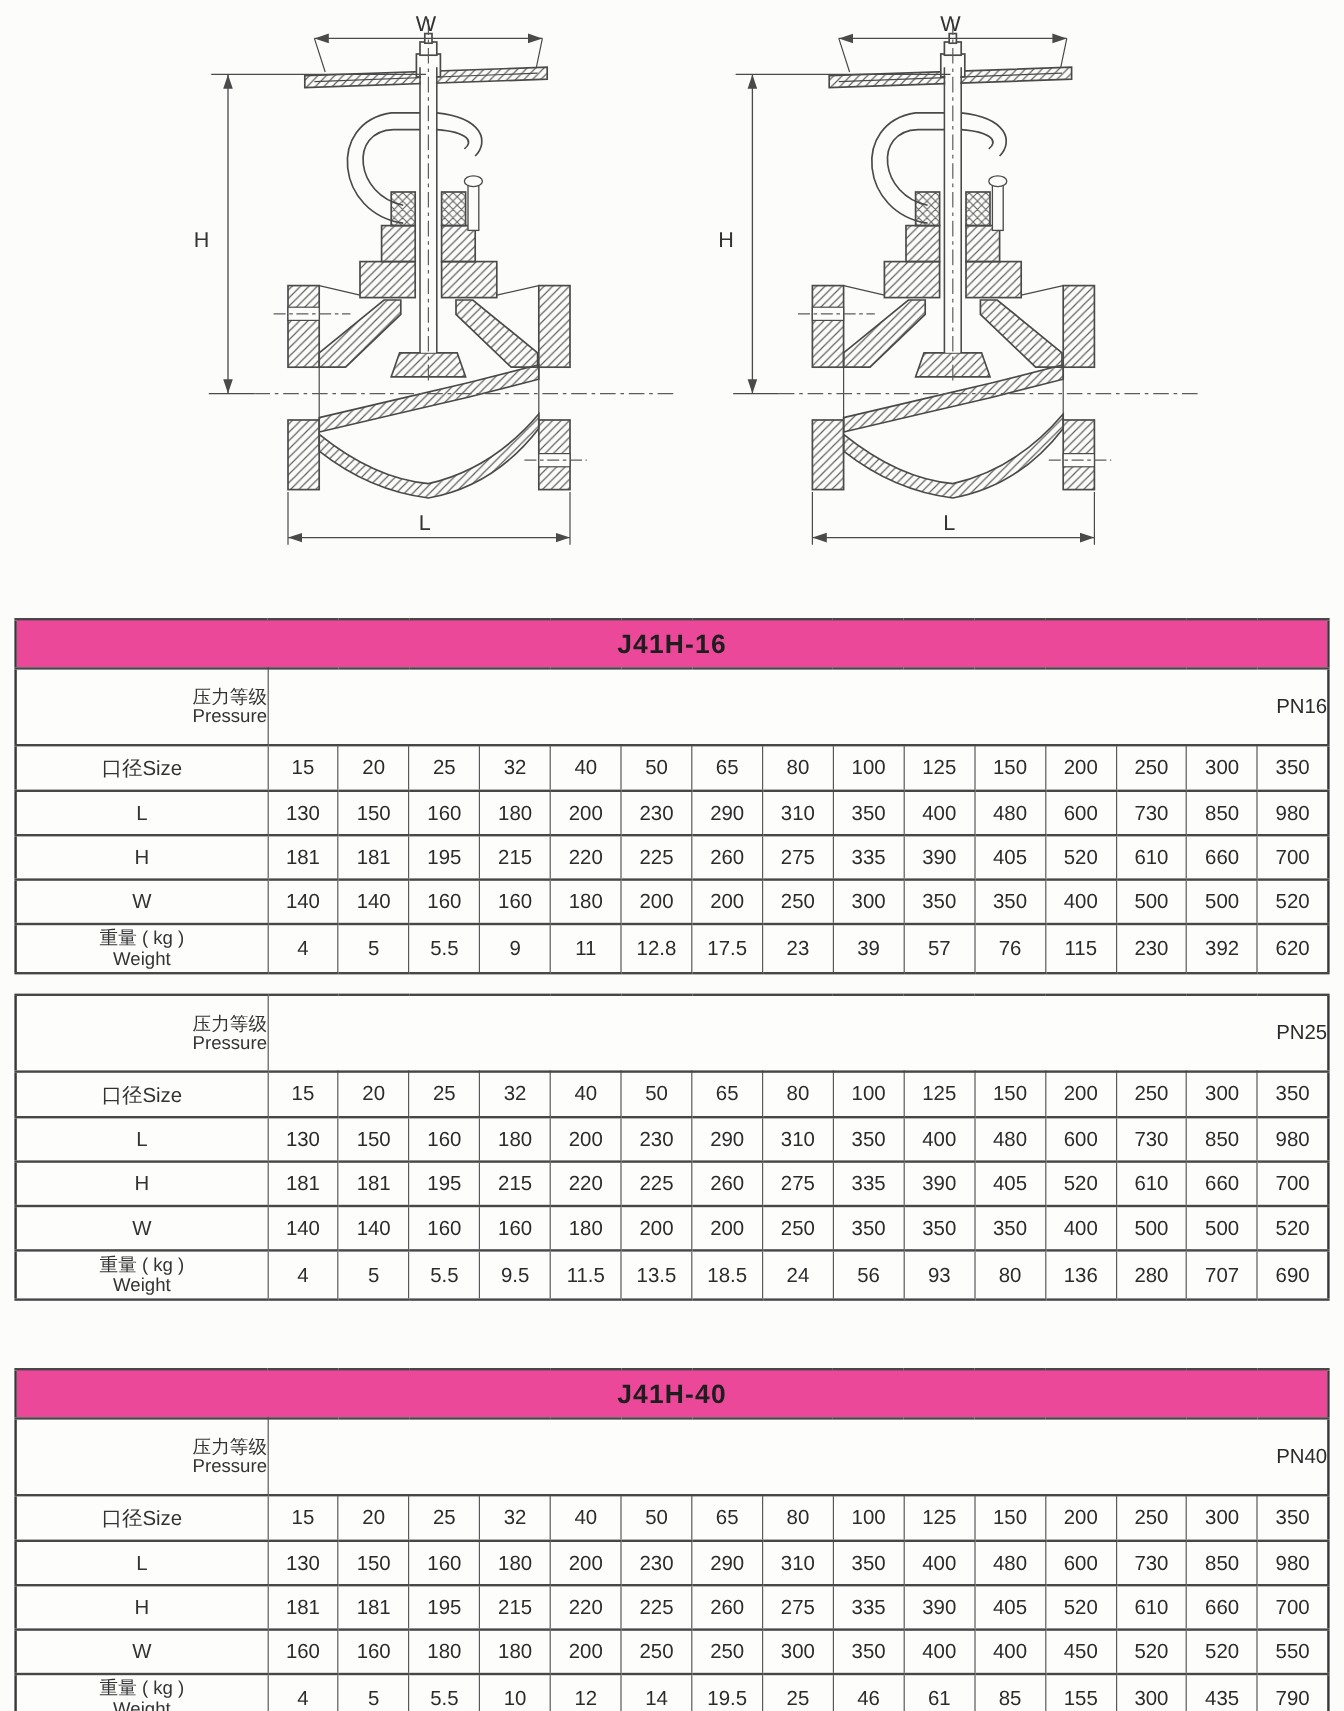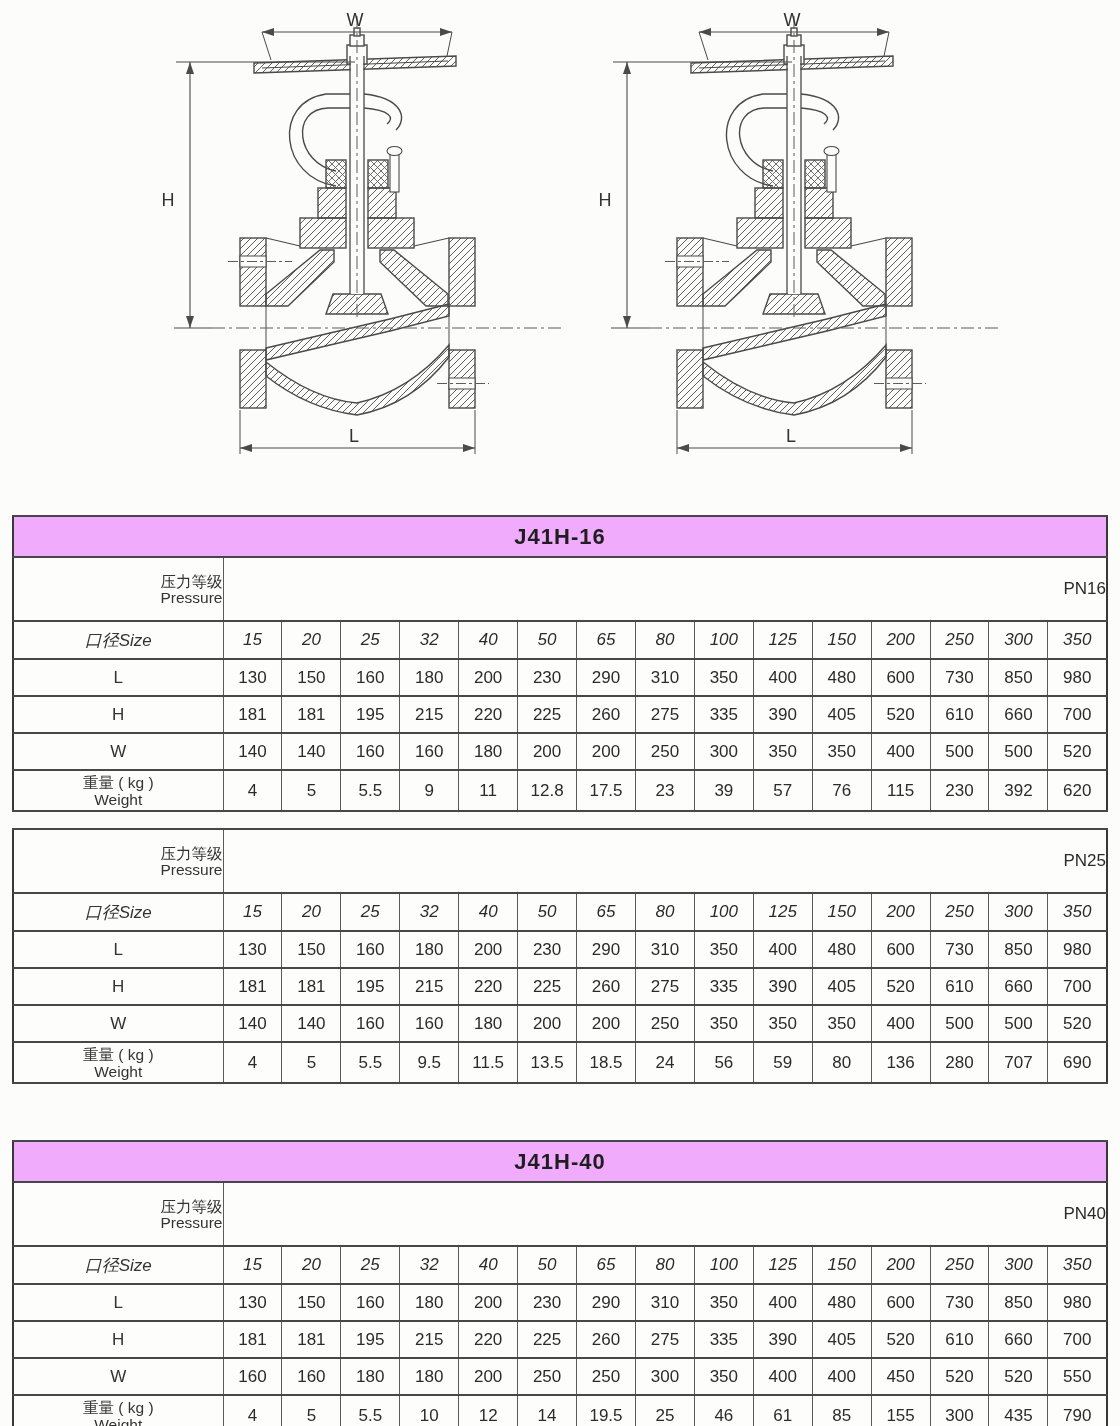--- a/index.html
+++ b/index.html
@@ -25,23 +25,23 @@
   table.spec.t0{top:515px;}
   table.spec.t1{top:828px;}
   table.spec.t2{top:1140px;}
   table.spec td{
     border-left:1px solid #5a5a5a;border-right:1px solid #5a5a5a;
     border-top:2px solid #474747;border-bottom:2px solid #474747;
     text-align:center;vertical-align:middle;
     padding:0;overflow:hidden;white-space:nowrap;
   }
   col.c-label{width:210px;}
-  tr.r-title td{height:39px;background:#f0abfc;font-weight:bold;font-size:22px;letter-spacing:1px;color:#1e1e1e;}
+  tr.r-title td{height:39px;background:#ec4899;font-weight:bold;font-size:22px;letter-spacing:1px;color:#1e1e1e;}
   tr.r-press td{height:62px;text-align:right;}
-  tr.r-size  td{height:36px;font-style:italic;}
+  tr.r-size  td{height:36px;}
   tr.r-dim   td{height:35px;}
   tr.r-weight td{height:39px;}
   td.label{font-size:17px;color:#333;}
   td.label .l1{font-size:15.5px;line-height:1.25;}
   td.label .l2{font-size:15.5px;line-height:1.05;margin-top:-1px;}
   td.num{font-size:17px;color:#2b2b2b;}
   td.pn{font-size:17px;color:#2b2b2b;padding-right:190px;}
 </style>
 </head>
 <body>
@@ -372,21 +372,21 @@
             </td>
             <td class="num">4</td>
             <td class="num">5</td>
             <td class="num">5.5</td>
             <td class="num">9.5</td>
             <td class="num">11.5</td>
             <td class="num">13.5</td>
             <td class="num">18.5</td>
             <td class="num">24</td>
             <td class="num">56</td>
-            <td class="num">59</td>
+            <td class="num">93</td>
             <td class="num">80</td>
             <td class="num">136</td>
             <td class="num">280</td>
             <td class="num">707</td>
             <td class="num">690</td>
           </tr>
         </tbody>
       </table>
       <table class="spec t2">
         <colgroup>

